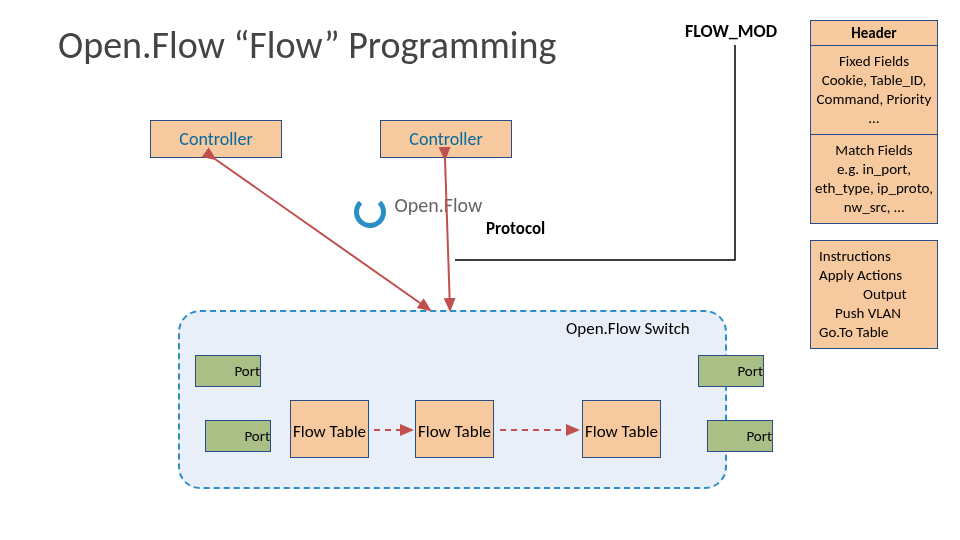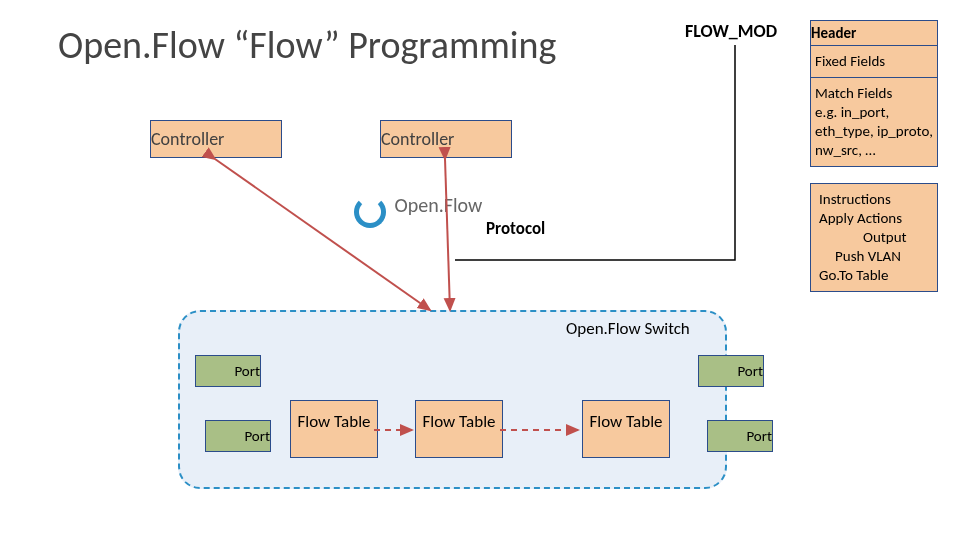--- a/index.html
+++ b/index.html
@@ -1,38 +1,38 @@
 <!DOCTYPE html>
 <html><head>
 <meta charset="utf-8">
 <style>
 body{margin:0;font-family:"Segoe UI",Calibri,Arial,sans-serif;position:relative;width:960px;height:540px;background:#fff;overflow:hidden}
 .title{position:absolute;left:58px;top:22px;font-size:38px;color:#444;font-weight:400}
-.ctrl-box{position:absolute;width:130px;height:36px;border:1.5px solid #2b4c8b;background:#f7c99e;line-height:36px;font-size:18px;color:#404040}
+.ctrl-box{position:absolute;width:130px;height:36px;border:1.5px solid #2b4c8b;background:#f7c99e;text-align:center;line-height:36px;font-size:18px;color:#0369a1}
 .ctrl1{left:150px;top:120px}
 .ctrl2{left:380px;top:120px}
 .openflow-logo{position:absolute;left:350px;top:190px;font-size:20px;color:#555}
 .of-logo-circ{display:inline-block;width:34px;height:34px;vertical-align:middle;margin-right:6px;position:relative}
 .of-logo-circ:before{content:"";position:absolute;left:4px;top:6px;width:22px;height:22px;border:5px solid #2b8fc6;border-top-color:transparent;border-radius:50%}
 .of-text{font-weight:400;color:#666}
 .protocol{position:absolute;left:486px;top:218px;font-size:17px;font-weight:600}
 .switch-box{position:absolute;left:178px;top:310px;width:545px;height:175px;border:2px dashed #2b8fc6;border-radius:22px;background:#e8eff8}
 .switch-label{position:absolute;left:566px;top:318px;font-size:17px}
 .port-box{position:absolute;width:64px;height:30px;border:1.5px solid #2b4c8b;background:#a9bf86;text-align:right;line-height:30px;font-size:15px}
 .port1{left:195px;top:355px}
 .port2{left:205px;top:420px}
 .port3{left:698px;top:355px}
 .port4{left:707px;top:420px}
-.flowtable-box{position:absolute;width:88px;height:58px;border:1.5px solid #2b4c8b;background:#f7c99e;text-align:center;font-size:17px;padding-top:10px;box-sizing:border-box;line-height:22px}
+.flowtable-box{position:absolute;width:79px;height:58px;border:1.5px solid #2b4c8b;background:#f7c99e;text-align:center;font-size:17px;padding-top:20px;box-sizing:border-box;line-height:22px}
 .ft1{left:290px;top:400px}
 .ft2{left:415px;top:400px}
 .ft3{left:582px;top:400px}
 .flowmod-label{position:absolute;left:685px;top:20px;font-size:18px;font-weight:700}
 .side-stack{position:absolute;left:810px;top:20px;width:128px}
-.side-box{border:1.5px solid #2b4c8b;background:#f7c99e;text-align:left;font-size:15px;padding:6px 4px;line-height:19px}
+.side-box{border:1.5px solid #2b4c8b;background:#f7c99e;text-align:center;font-size:15px;padding:6px 4px;line-height:19px}
 .sb-header{height:24px;line-height:24px;padding:0;font-weight:700}
 .sb-fixed{border-top:none}
 .sb-match{border-top:none}
 .sb-instr{margin-top:16px;text-align:left;padding-left:8px}
 .bold{font-weight:400}
 svg{position:absolute;left:0;top:0;pointer-events:none}
 </style>
 </head>
 <body>
 
@@ -59,20 +59,21 @@
 <div class="flowtable-box ft1">Flow Table</div>
 <div class="flowtable-box ft2">Flow Table</div>
 <div class="flowtable-box ft3">Flow Table</div>
 
 <div class="flowmod-label">FLOW_MOD</div>
 
 <div class="side-stack">
   <div class="side-box sb-header">Header</div>
   <div class="side-box sb-fixed">
     <span class="bold">Fixed Fields</span><br>
+    <span>Cookie, Table_ID, Command, Priority …</span>
   </div>
   <div class="side-box sb-match">
     <span class="bold">Match Fields</span><br>
     <span>e.g. in_port, eth_type, ip_proto, nw_src, …</span>
   </div>
   <div class="side-box sb-instr">
     <span class="bold">Instructions</span><br>
     <span>Apply Actions</span><br>
     <span style="padding-left:44px">Output</span><br>
     <span style="padding-left:16px">Push VLAN</span><br>

